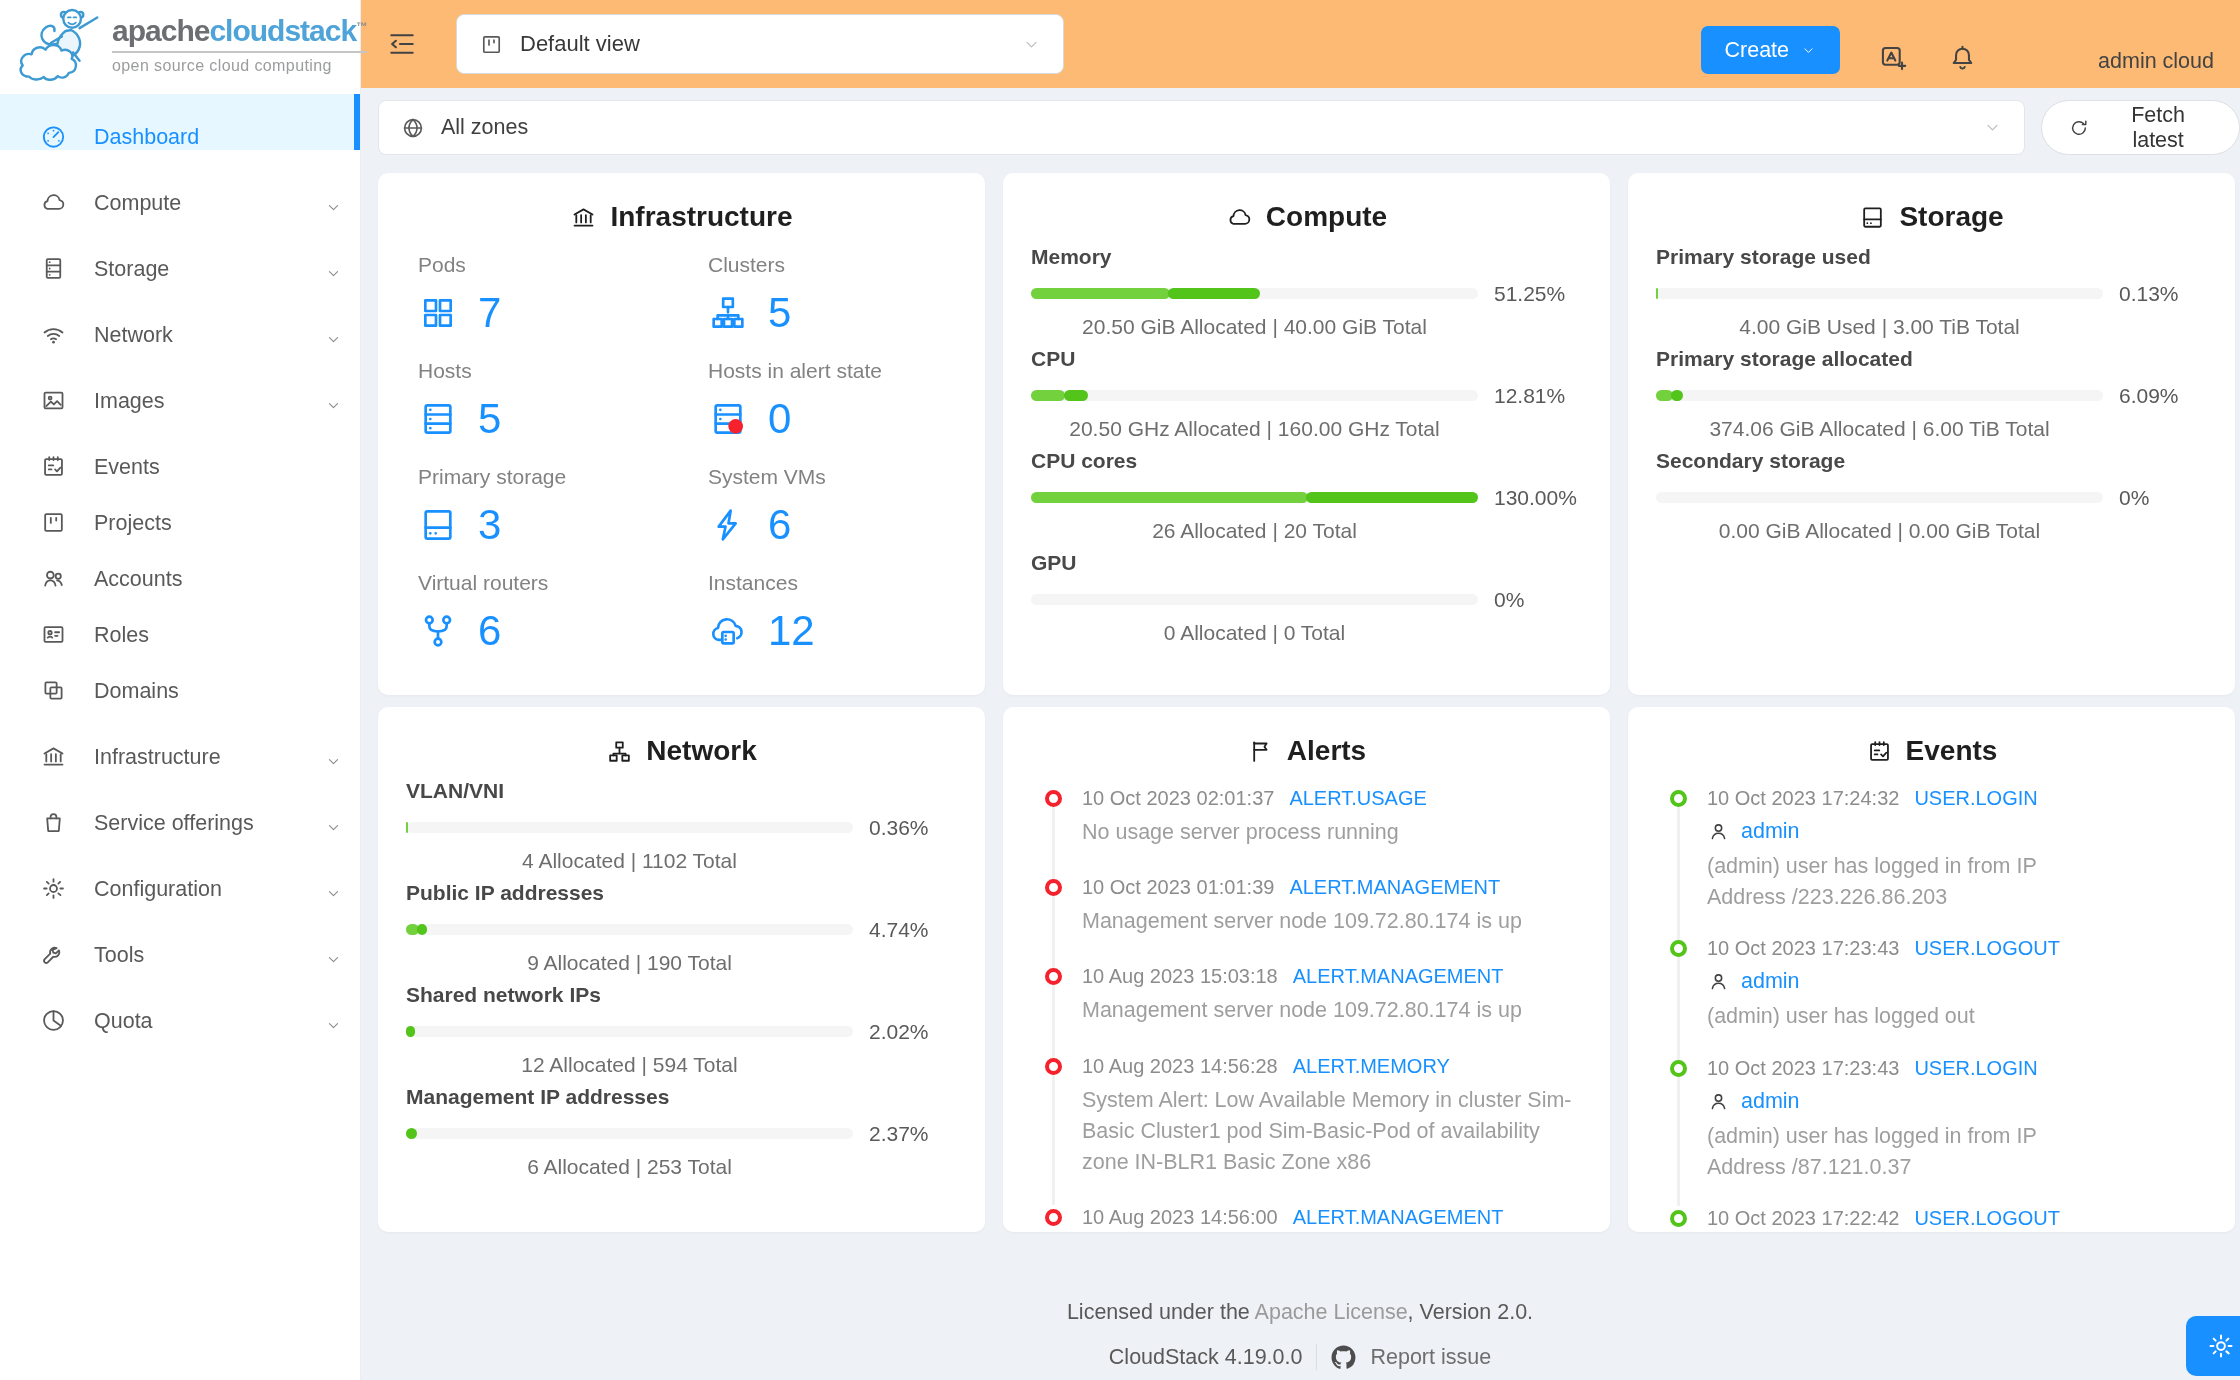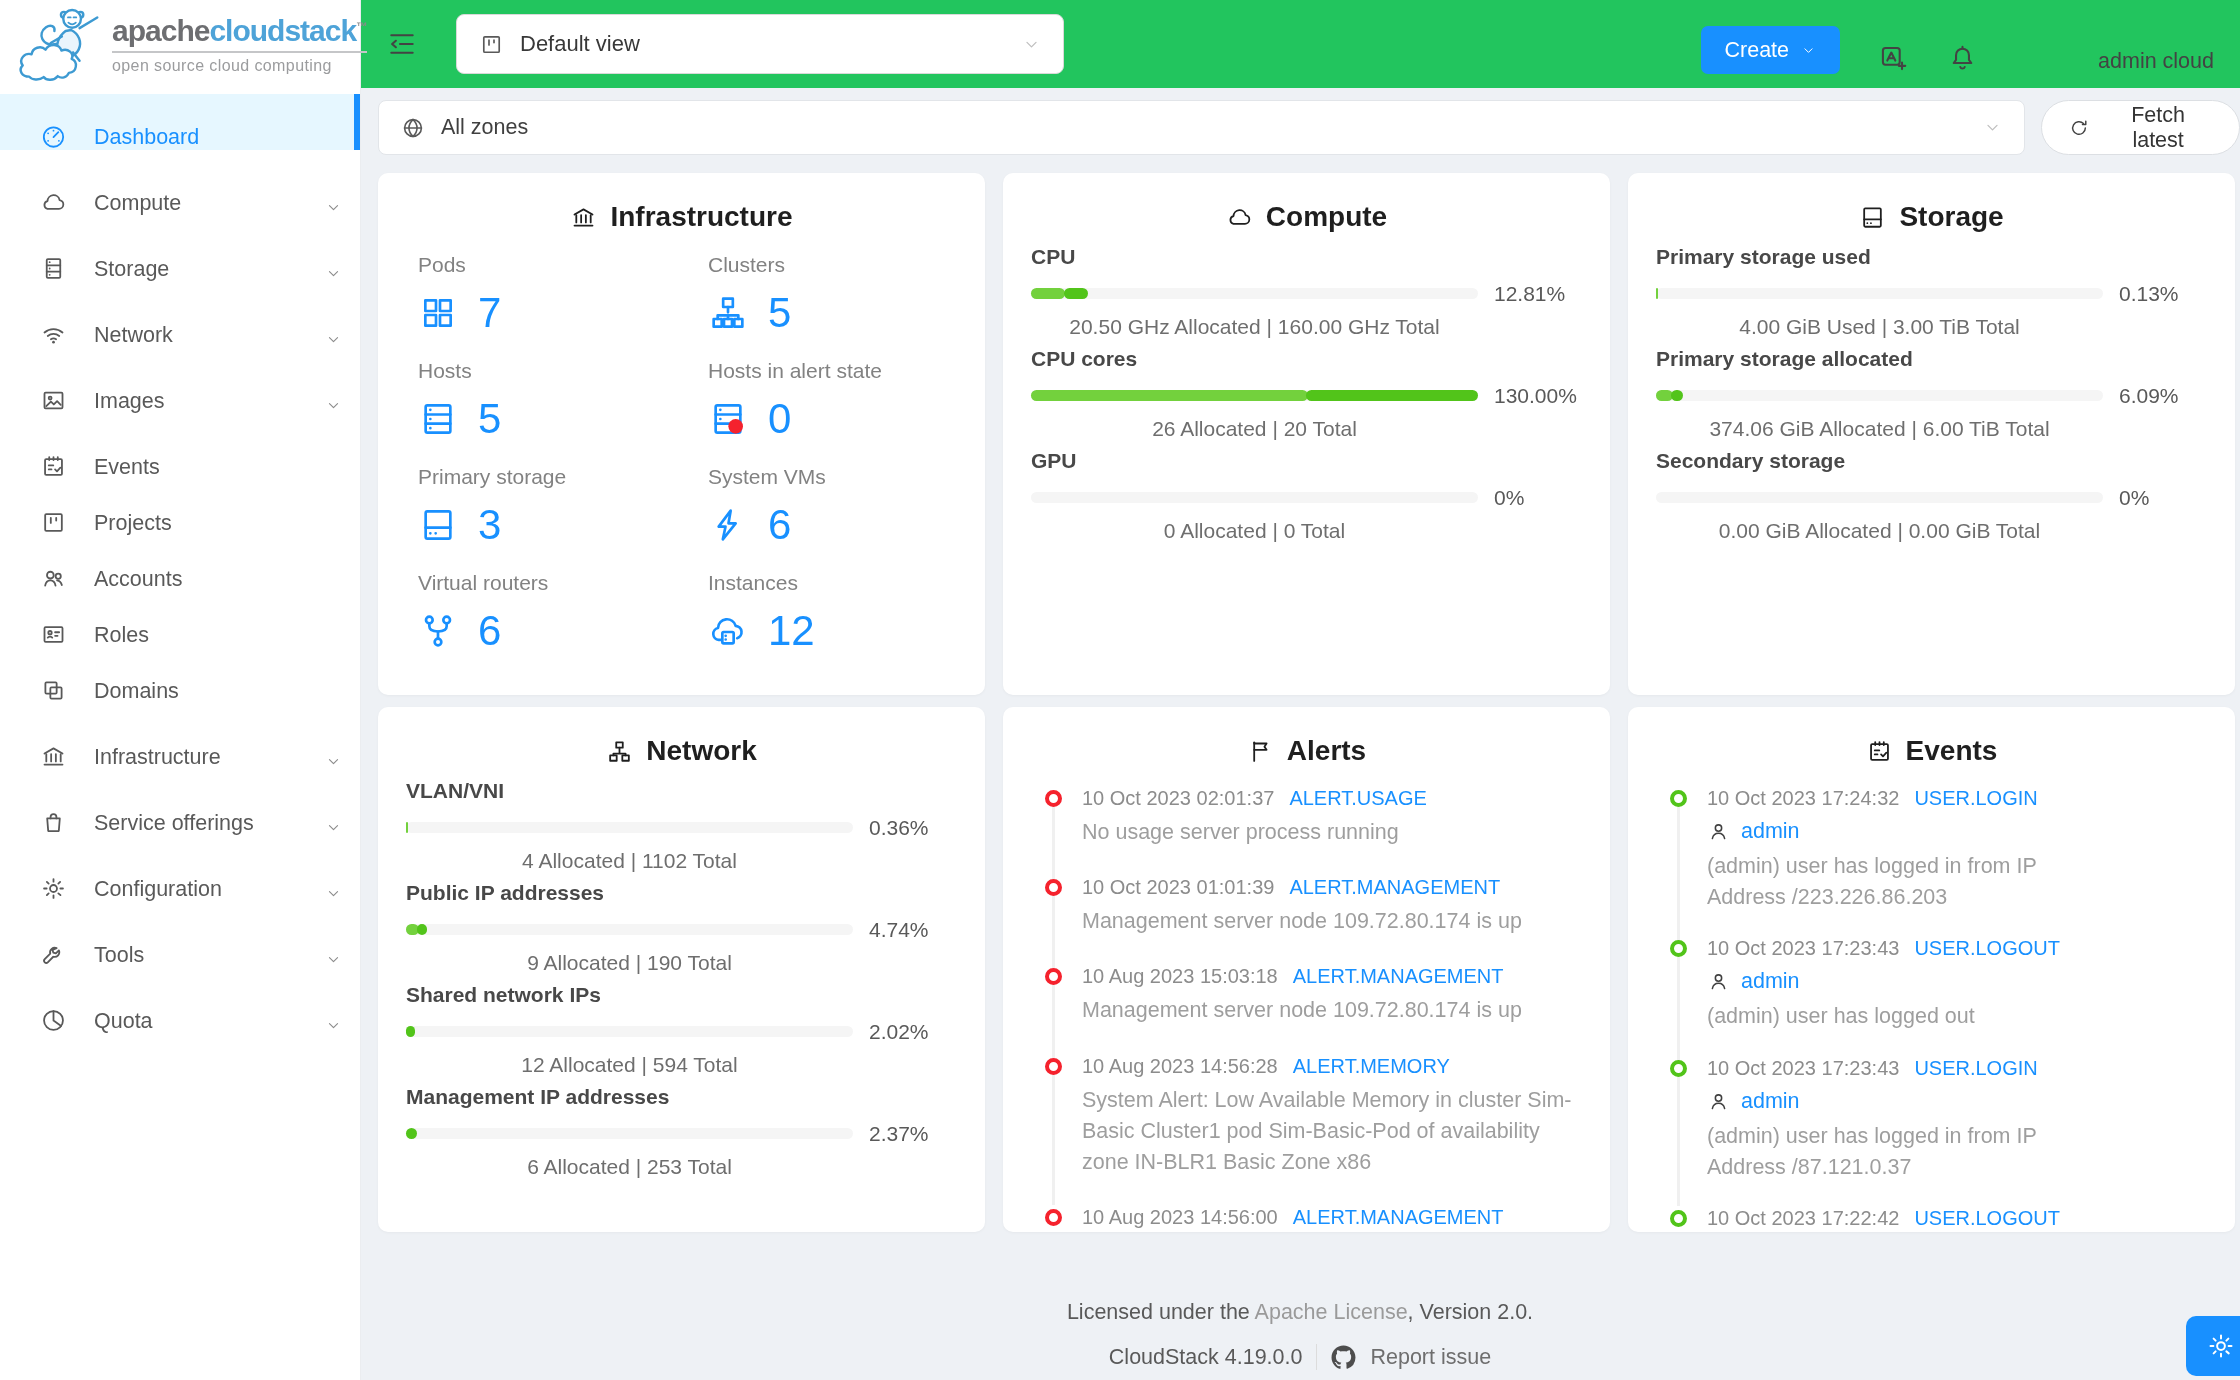--- a/index.html
+++ b/index.html
@@ -23,21 +23,21 @@
   .tagline{font-size:16px;color:#9b9c9e;letter-spacing:.4px;margin-top:4px}
   .menu{padding-top:6px}
   .menu-item{position:relative;display:flex;align-items:flex-end;height:56px;padding:0 18px 0 40px;font-size:21.5px;color:#595959;cursor:pointer}
   .menu-item.group{margin:10px 0}
   .menu-item .mi{width:27px;height:27px;margin-right:27px}
   .menu-item .chev{width:17px;height:17px;margin-left:auto;color:#8c8c8c}
   .menu-item.active{background:#e6f7ff;color:#1890ff}
   .menu-item.active::after{content:"";position:absolute;right:0;top:0;bottom:0;width:6px;background:#1890ff}
 
   
-  .topbar{position:absolute;left:360px;top:0;right:0;height:88px;background:#22c55e;display:flex;align-items:center;padding:0 26px;box-sizing:border-box}
+  .topbar{position:absolute;left:360px;top:0;right:0;height:88px;background:#fdba74;display:flex;align-items:center;padding:0 26px;box-sizing:border-box}
   .fold{width:32px;height:32px;color:#434343;cursor:pointer}
   .select{background:#fff;border:1px solid #d9d9d9;border-radius:8px;display:flex;align-items:center;box-sizing:border-box;cursor:pointer}
   .view-select{margin-left:38px;width:608px;height:60px;padding:0 22px;font-size:22px;color:#383838}
   .view-select .pi{width:25px;height:25px;color:#595959;margin-right:16px}
   .select .chev{width:19px;height:19px;color:#bfbfbf;margin-left:auto}
   .tr{margin-left:auto;display:flex;align-items:flex-end}
   .create{display:flex;align-items:center;gap:12px;height:48px;padding:0 24px;background:#1890ff;color:#fff;border:none;border-radius:7px;font-size:21.5px;font-family:inherit;cursor:pointer}
   .create .chev{width:15px;height:15px;color:#fff}
   .tico{width:31px;height:31px;color:#434343;margin-left:38px;cursor:pointer}
   .avatar{width:82px;height:60px;margin-left:30px;cursor:pointer}
@@ -525,20 +525,31 @@
     <div class="card-title">
       <span class="i ci">
           <svg viewBox="0 0 24 24" fill="none" stroke="currentColor" stroke-width="1.6" stroke-linecap="round" stroke-linejoin="round">
             <path d="M6.6 17.6h10.2a3.9 3.9 0 0 0 .6-7.76A5.4 5.4 0 0 0 6.7 10.7a3.55 3.55 0 0 0-.1 6.9z"></path>
           </svg>
         </span>
       <span>Compute</span>
     </div>
     <div id="compute-secs">
         <div class="psec">
+          <div class="plabel">Memory</div>
+          <div class="prow">
+            <div class="ptrack">
+              <div class="pfill" style="left: 0px; width: 31%; background: rgb(115, 209, 61);"></div>
+              <div class="pfill" style="left: 30.6%; width: 20.65%; background: rgb(82, 196, 26);"></div>
+            </div>
+            <div class="ppct">51.25%</div>
+          </div>
+          <div class="pcap">20.50 GiB Allocated | 40.00 GiB Total</div>
+        </div>
+        <div class="psec">
           <div class="plabel">CPU</div>
           <div class="prow">
             <div class="ptrack">
               <div class="pfill" style="left: 0px; width: 7.7%; background: rgb(115, 209, 61);"></div>
               <div class="pfill" style="left: 7.3%; width: 5.51%; background: rgb(82, 196, 26);"></div>
             </div>
             <div class="ppct">12.81%</div>
           </div>
           <div class="pcap">20.50 GHz Allocated | 160.00 GHz Total</div>
         </div>

